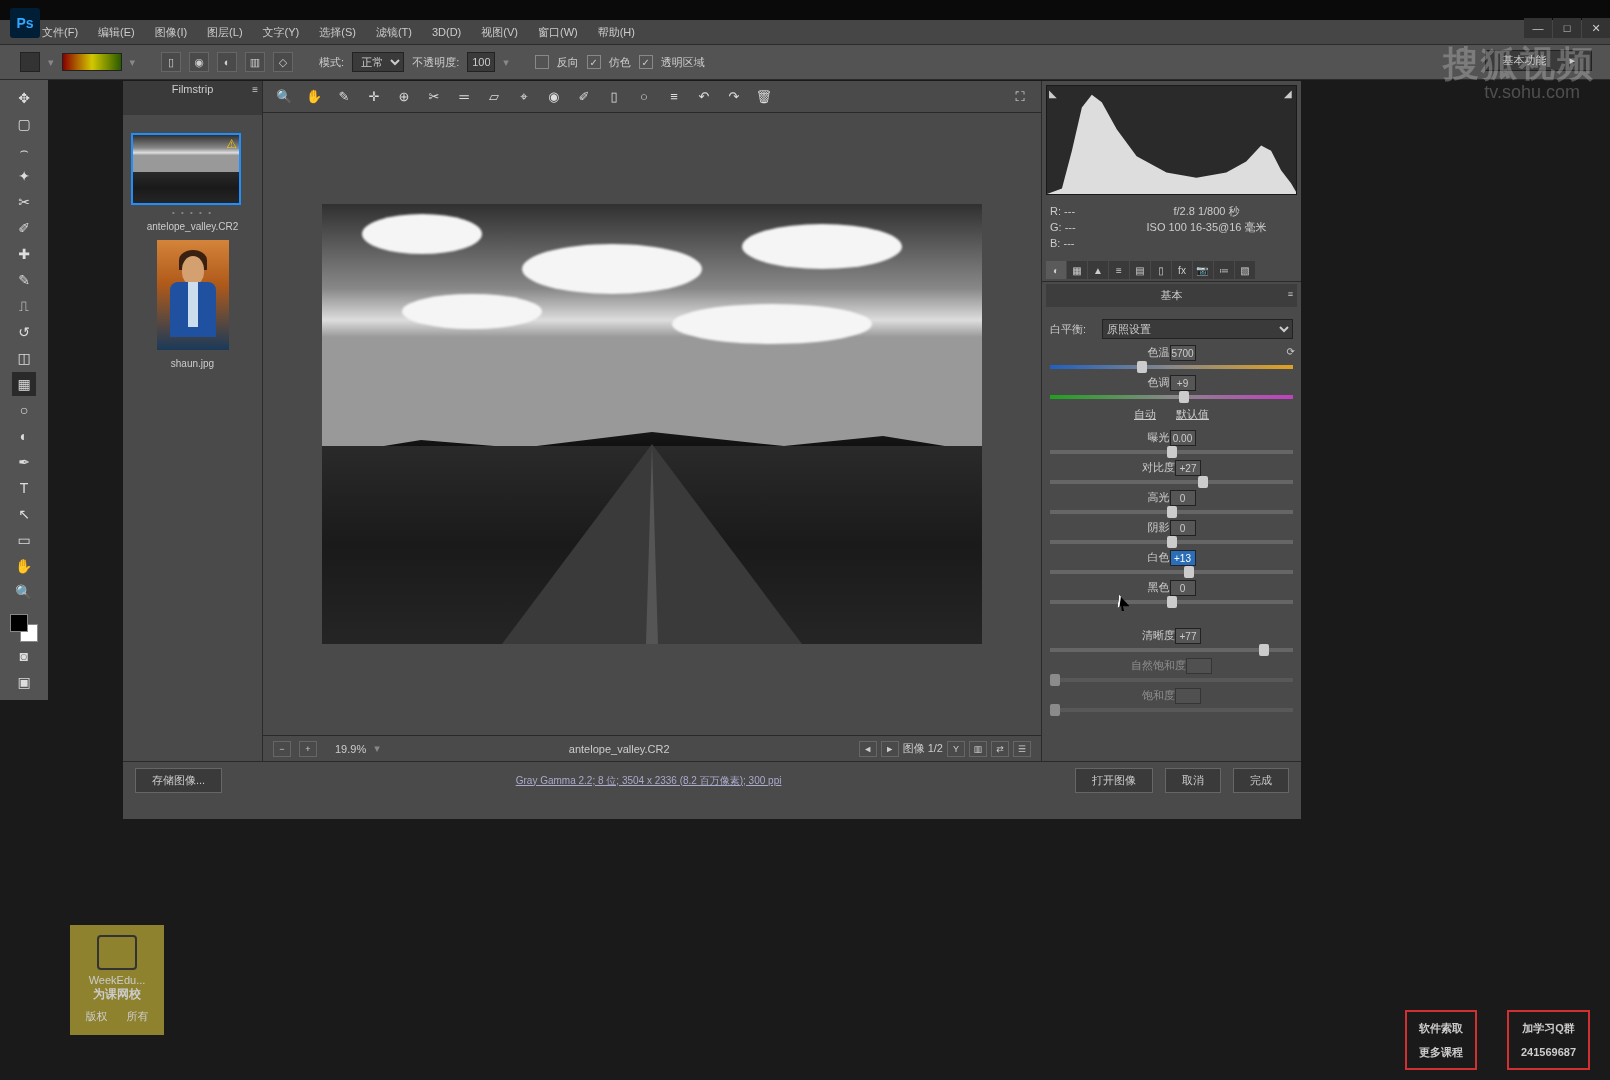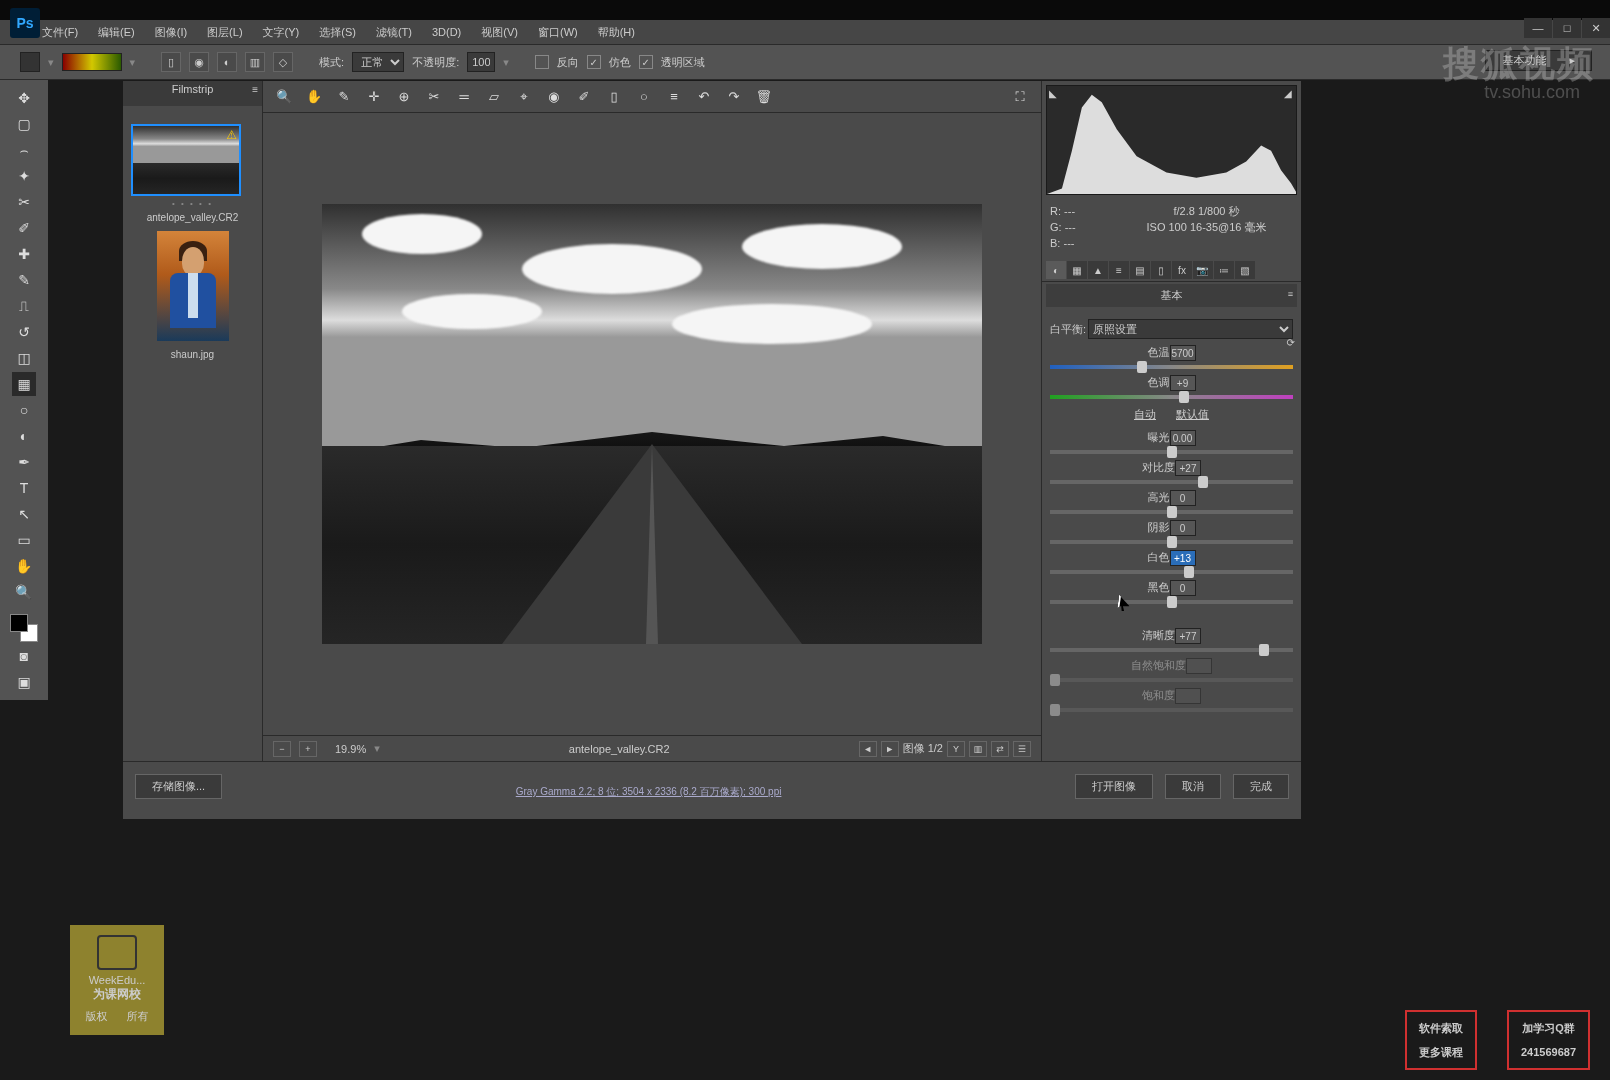--- a/index.html
+++ b/index.html
@@ -22,21 +22,21 @@
 .toolbox{position:absolute;left:0;top:80px;width:48px;background:#535353;padding:6px 0;display:flex;flex-direction:column;align-items:center;gap:2px}
 .toolbox .tool{width:24px;height:24px;display:flex;align-items:center;justify-content:center;cursor:pointer;color:#ddd;font-size:14px}
 .toolbox .tool.sel{background:#2a2a2a}
 .toolbox .fgbg{width:28px;height:28px;position:relative;margin-top:8px}
 .toolbox .fg{width:18px;height:18px;background:#000;border:1px solid #888;position:absolute;top:0;left:0}
 .toolbox .bg{width:18px;height:18px;background:#fff;border:1px solid #888;position:absolute;bottom:0;right:0}
 .acr{position:absolute;left:122px;top:80px;width:1180px;height:740px;background:#4a4a4a;border:1px solid #1a1a1a}
 .acr-title{height:26px;background:#535353;padding:4px 10px;color:#ddd;border-bottom:1px solid #2a2a2a}
 .acr-main{display:flex;height:680px}
 .filmstrip{width:140px;background:#4a4a4a;border-right:1px solid #2a2a2a}
-.fs-header{height:25px;background:#3a3a3a;text-align:center;font-size:10px;padding-top:2px;margin-bottom:18px;position:relative}
+.fs-header{height:34px;background:#3a3a3a;text-align:center;font-size:10px;padding-top:2px;margin-bottom:18px;position:relative}
 .fs-menu{position:absolute;right:4px;top:3px;font-size:10px}
 .thumb{margin:4px 8px;text-align:center}
 .thumb.sel .timg{border:2px solid #1f8fff}
 .timg{width:110px;height:72px;background:#222;border:1px solid #666;position:relative;overflow:hidden}
 .timg .warn{position:absolute;top:2px;right:2px;color:#ffcc00;font-size:12px}
 .timg2{width:72px;height:110px;margin:8px auto;overflow:hidden;position:relative;background:linear-gradient(180deg,#d4843a 0%,#b05a1a 40%,#1a3a5a 100%)}
 .person-face{width:22px;height:28px;background:#d4a070;border-radius:50% 50% 40% 40%;position:absolute;top:16px;left:25px}
 .person-hair{width:28px;height:20px;background:#3a2010;border-radius:50% 50% 0 0;position:absolute;top:10px;left:22px}
 .person-body{width:46px;height:55px;background:#2050a0;position:absolute;top:42px;left:13px;border-radius:8px 8px 0 0}
 .person-shirt{width:10px;height:45px;background:#cde;position:absolute;top:42px;left:31px}
@@ -65,34 +65,34 @@
 .histo svg{width:100%;height:100%}
 .exif{padding:4px 8px;font-size:10px;line-height:16px;color:#ccc}
 .exif .row{display:flex}
 .exif .l{width:70px}
 .tabstrip{display:flex;gap:1px;padding:2px 4px;border-bottom:1px solid #2a2a2a;margin-top:4px}
 .tabstrip .tab{width:20px;height:18px;background:#3a3a3a;display:flex;align-items:center;justify-content:center;font-size:10px;cursor:pointer}
 .tabstrip .tab.sel{background:#5a5a5a}
 .panel-title{text-align:center;padding:4px;font-size:11px;background:#3d3d3d;margin:2px 4px;position:relative}
 .panel-menu{position:absolute;right:4px;top:5px;font-size:9px}
 .controls{padding:4px 8px;overflow-y:auto;flex:1}
-.wbrow{display:flex;align-items:center;gap:2px;margin:6px 0}
+.wbrow{display:flex;align-items:center;gap:16px;margin:6px 0}
 .wbrow select{flex:1;background:#3a3a3a;border:1px solid #222;color:#ccc;height:20px}
 .slider-row{margin:6px 0}
 .slider-row .lab{display:flex;justify-content:center;font-size:11px;margin-bottom:2px}
 .slider-row .lab input{width:26px;background:#565656;border:1px solid #222;color:#ccc;text-align:center;height:16px;font-size:10px}
 .slider-row .lab input.hl{background:#2a6db8;color:#fff}
 .slider-row .track{height:4px;background:#666;position:relative;margin-top:4px}
 .slider-row .track.temp{background:linear-gradient(90deg,#2060c0,#888,#e0a020)}
 .slider-row .track.tint{background:linear-gradient(90deg,#20a020,#888,#c040c0)}
 .slider-row .thumb-h{width:10px;height:12px;background:#ccc;position:absolute;top:-4px;transform:translateX(-50%);border-radius:2px}
 .slider-row.dis{opacity:0.5}
 .autodef{text-align:center;margin:8px 0;font-size:11px}
 .autodef span{margin:0 10px;text-decoration:underline;cursor:pointer}
-.acr-bottom{height:38px;display:flex;align-items:flex-end;padding:0 12px;background:#4a4a4a;border-top:1px solid #2a2a2a;gap:12px}
+.acr-bottom{height:38px;display:flex;align-items:center;padding:0 12px;background:#4a4a4a;border-top:1px solid #2a2a2a;gap:12px}
 .acr-bottom .btn{padding:4px 16px;background:#3a3a3a;border:1px solid #666;cursor:pointer;font-size:11px}
 .acr-bottom .link{flex:1;text-align:center;text-decoration:underline;color:#aac;font-size:10px}
 .cursor{position:absolute;width:16px;height:20px;z-index:500;pointer-events:none}
 .cursor::before{content:"";position:absolute;border-left:2px solid #fff;border-top:2px solid #fff;width:10px;height:14px;transform:skewX(-8deg);background:#000;clip-path:polygon(0 0,100% 70%,45% 70%,60% 100%,40% 100%,30% 68%,0 80%)}
 .overlay-red{position:absolute;bottom:0;left:0;right:0;height:80px;display:flex;justify-content:flex-end;padding-right:20px;align-items:center;gap:30px;pointer-events:none;z-index:300}
 .overlay-red .box{border:2px solid #d03030;padding:4px 12px;color:#d03030;font-size:20px;font-weight:bold;text-align:center;line-height:24px}
 .mini-logo{position:absolute;left:70px;bottom:45px;width:94px;height:110px;background:rgba(220,200,60,0.6);z-index:250;padding:6px;font-size:9px;color:#333;text-align:center}
 </style>
 </head>
 <body>

